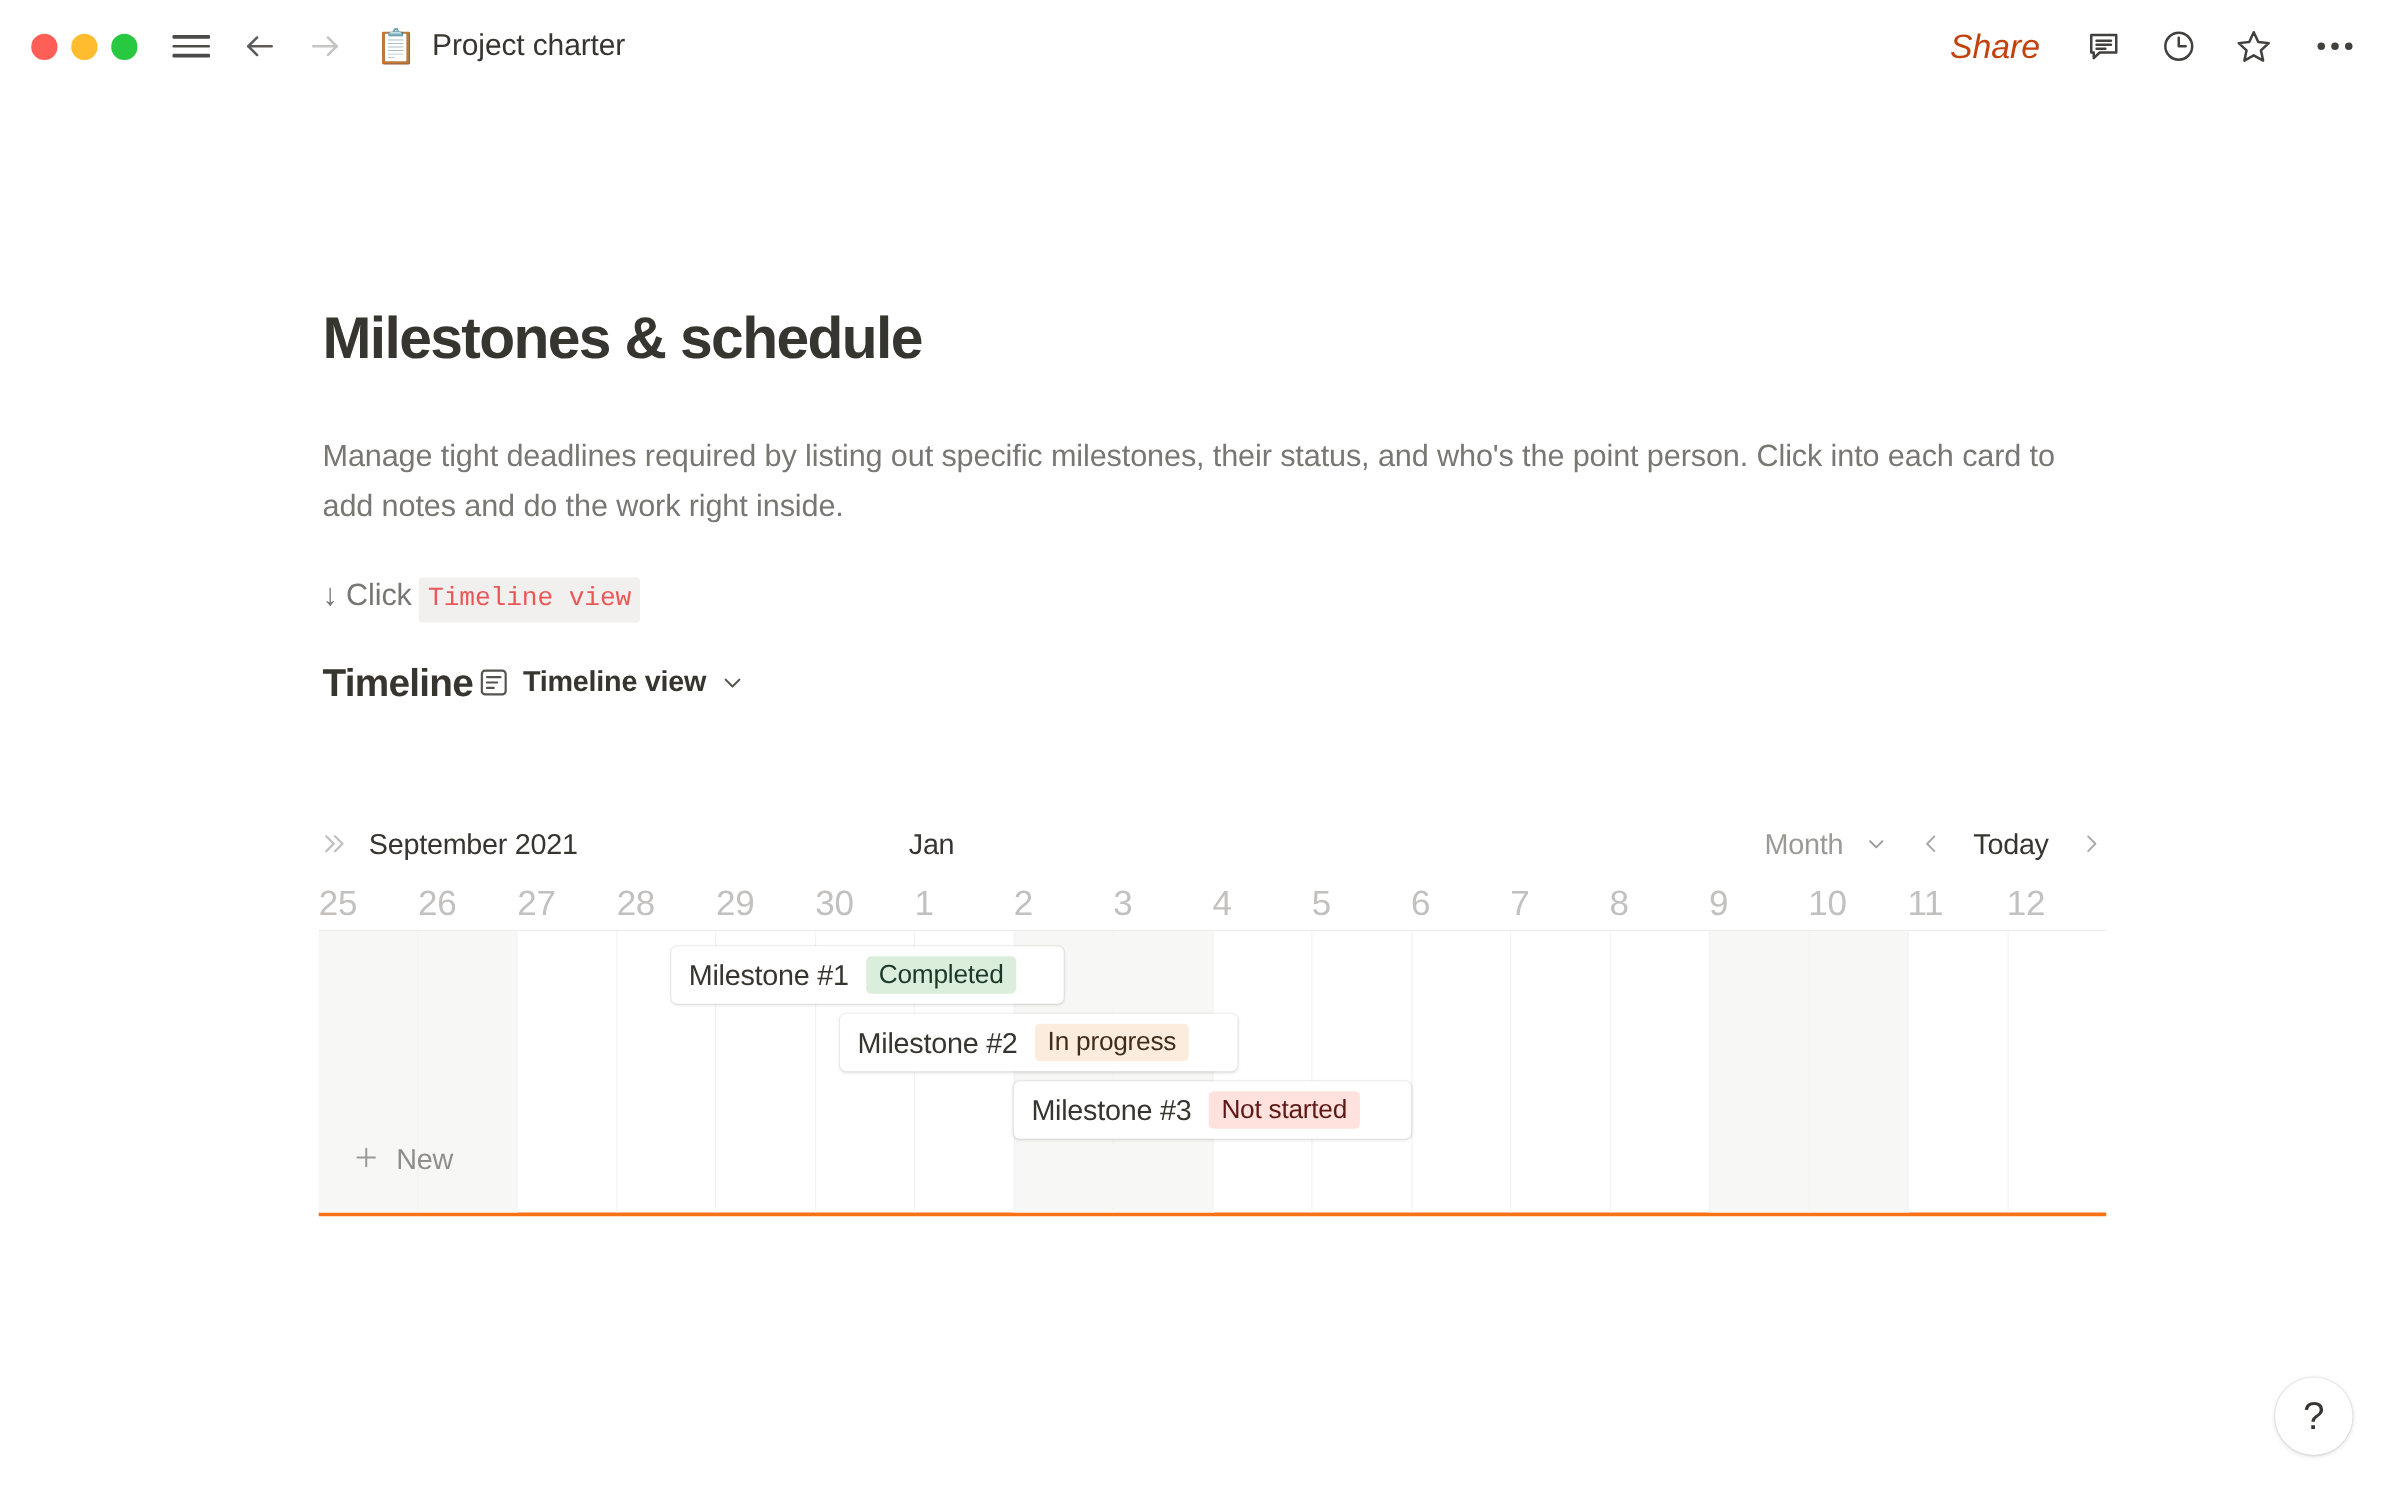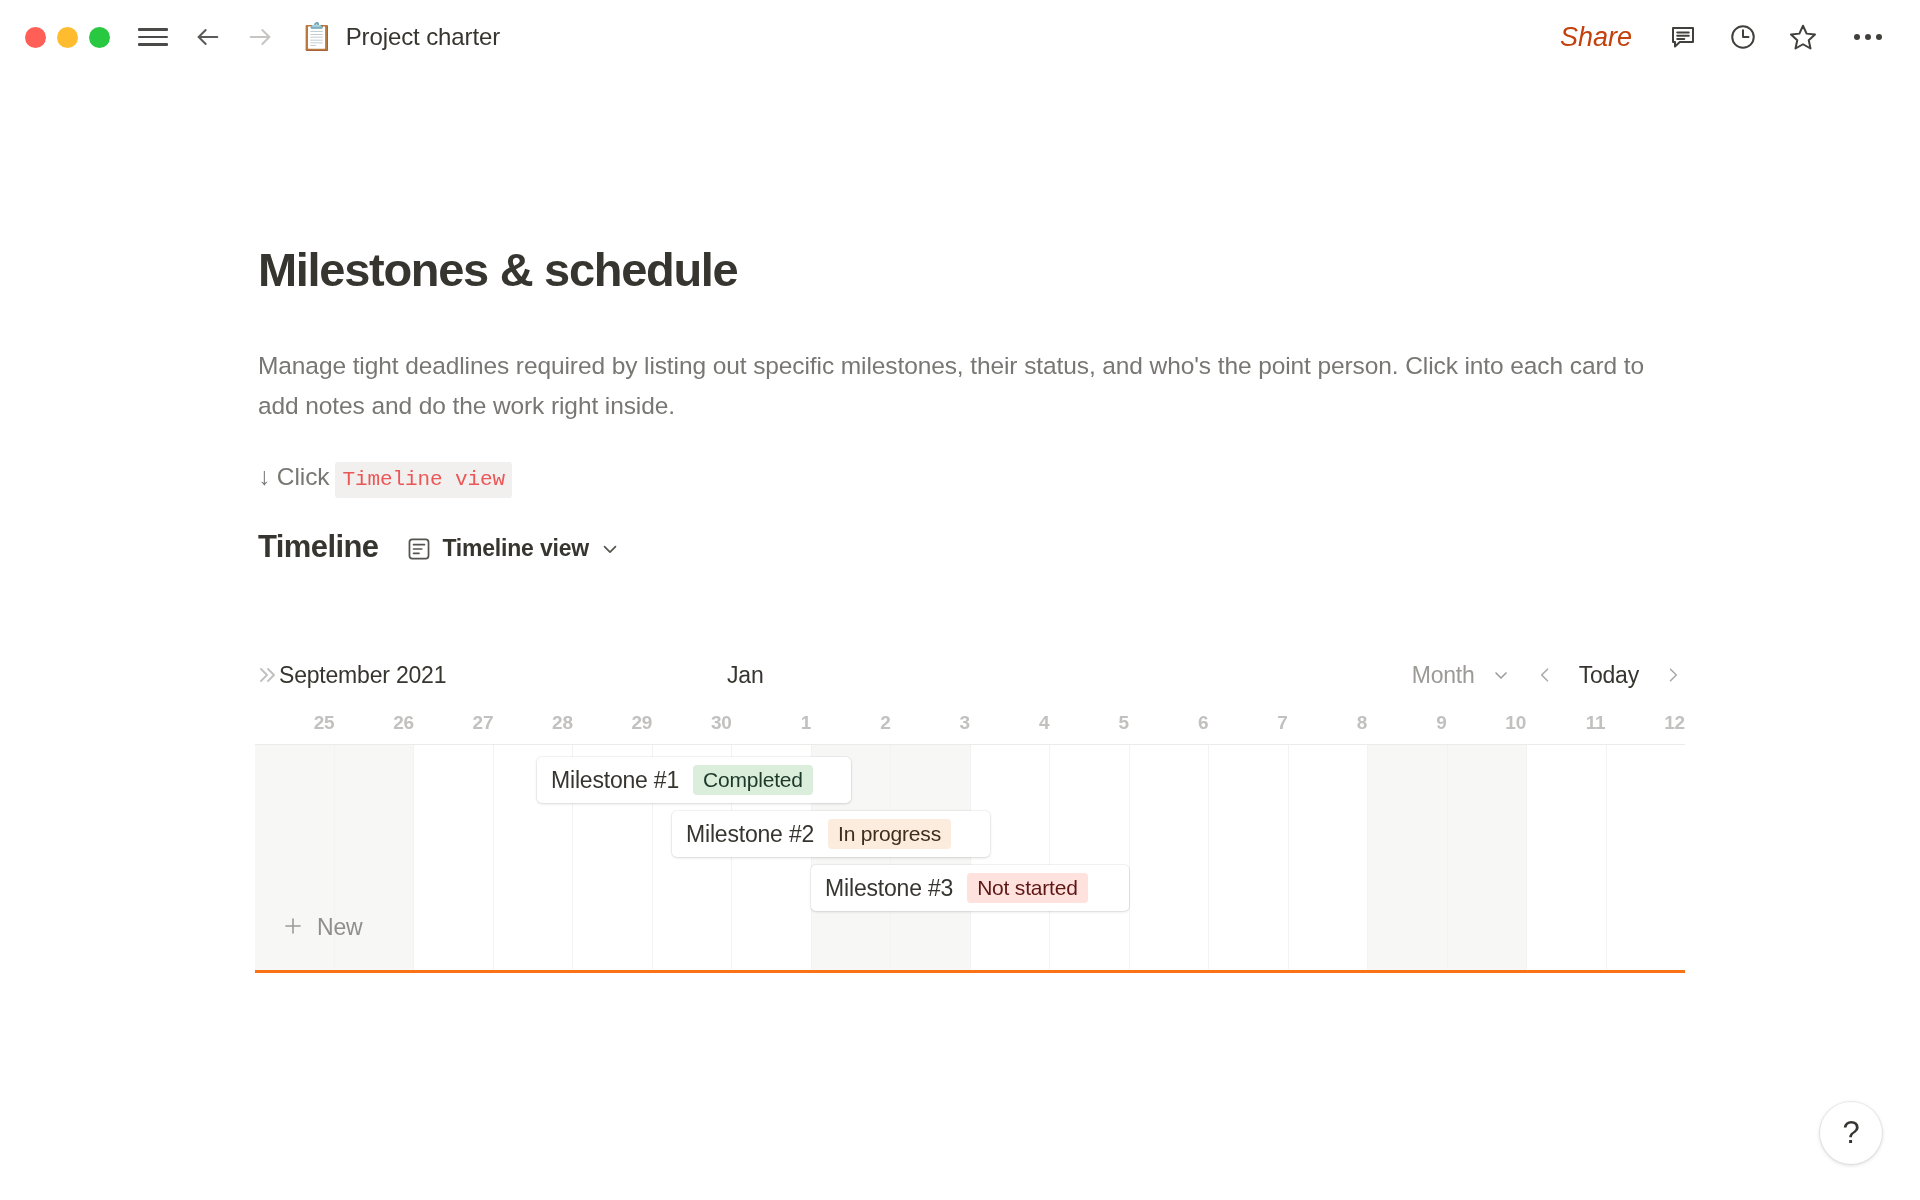--- a/index.html
+++ b/index.html
@@ -127,22 +127,21 @@
     padding: 2px 7px;
     border-radius: 3px;
     margin: 0 6px;
   }
 
   
   .tl-heading {
     position: absolute;
     left: 258px; top: 455px;
     display: flex;
-    align-items: flex-end;
-    gap: 24px;
+    align-items: flex-start;
   }
   .tl-heading h2 {
     font-size: 31px;
     font-weight: 700;
     letter-spacing: -0.6px;
     color: #37352f;
   }
   .view-tab {
     display: flex; align-items: center; gap: 10px;
     cursor: pointer;
@@ -163,21 +162,21 @@
     left: 255px; top: 575px;
     width: 1430px;
   }
 
   .board-toolbar {
     height: 52px;
     display: flex;
     align-items: center;
     position: relative;
   }
-  .bt-left { display: flex; align-items: center; }
+  .bt-left { display: flex; align-items: center; gap: 16px; }
   .dbl-chev { display: block; }
   .month-label {
     font-size: 23px;
     color: #37352f;
     letter-spacing: -0.2px;
   }
   .month-next {
     position: absolute;
     left: 472px;
     font-size: 23px;
@@ -203,25 +202,24 @@
 
   
   .ruler {
     height: 44px;
     display: flex;
     align-items: center;
     border-bottom: 1px solid #ecebea;
   }
   .ruler-cell {
     flex: 1 1 0;
-    text-align: right;
-    font-size: 19px;
+    text-align: left;
+    font-size: 28px;
     color: #c2c1bf;
     letter-spacing: -0.2px;
-    font-weight: bold;
   }
 
   
   .grid-body {
     position: relative;
     height: 228px;
     border-bottom: 3px solid #f97316;
     background: #ffffff;
   }
   .grid-cols {

